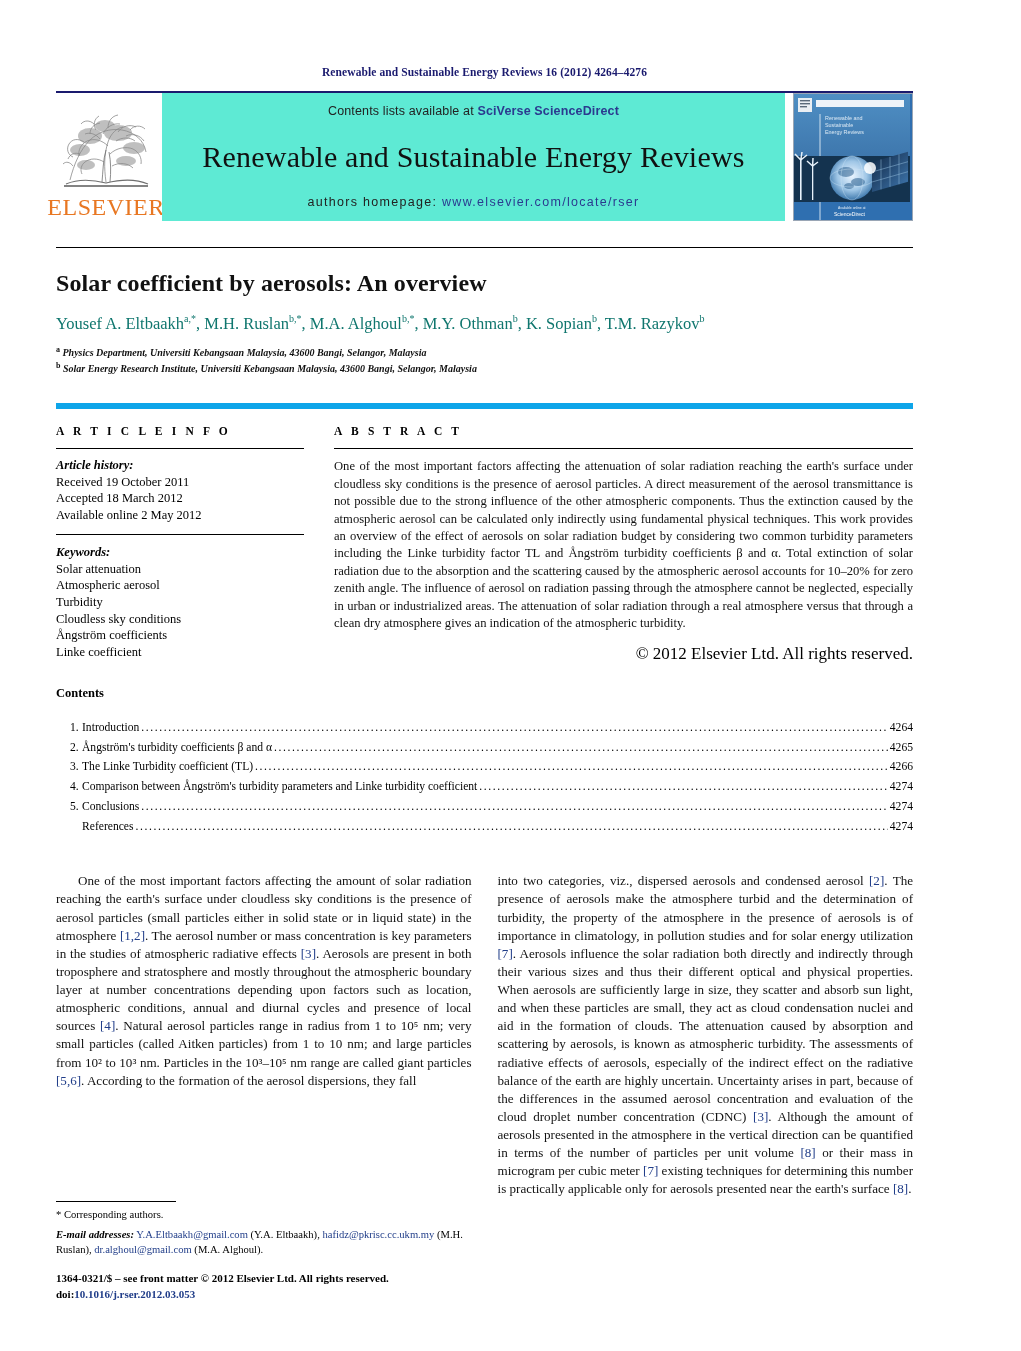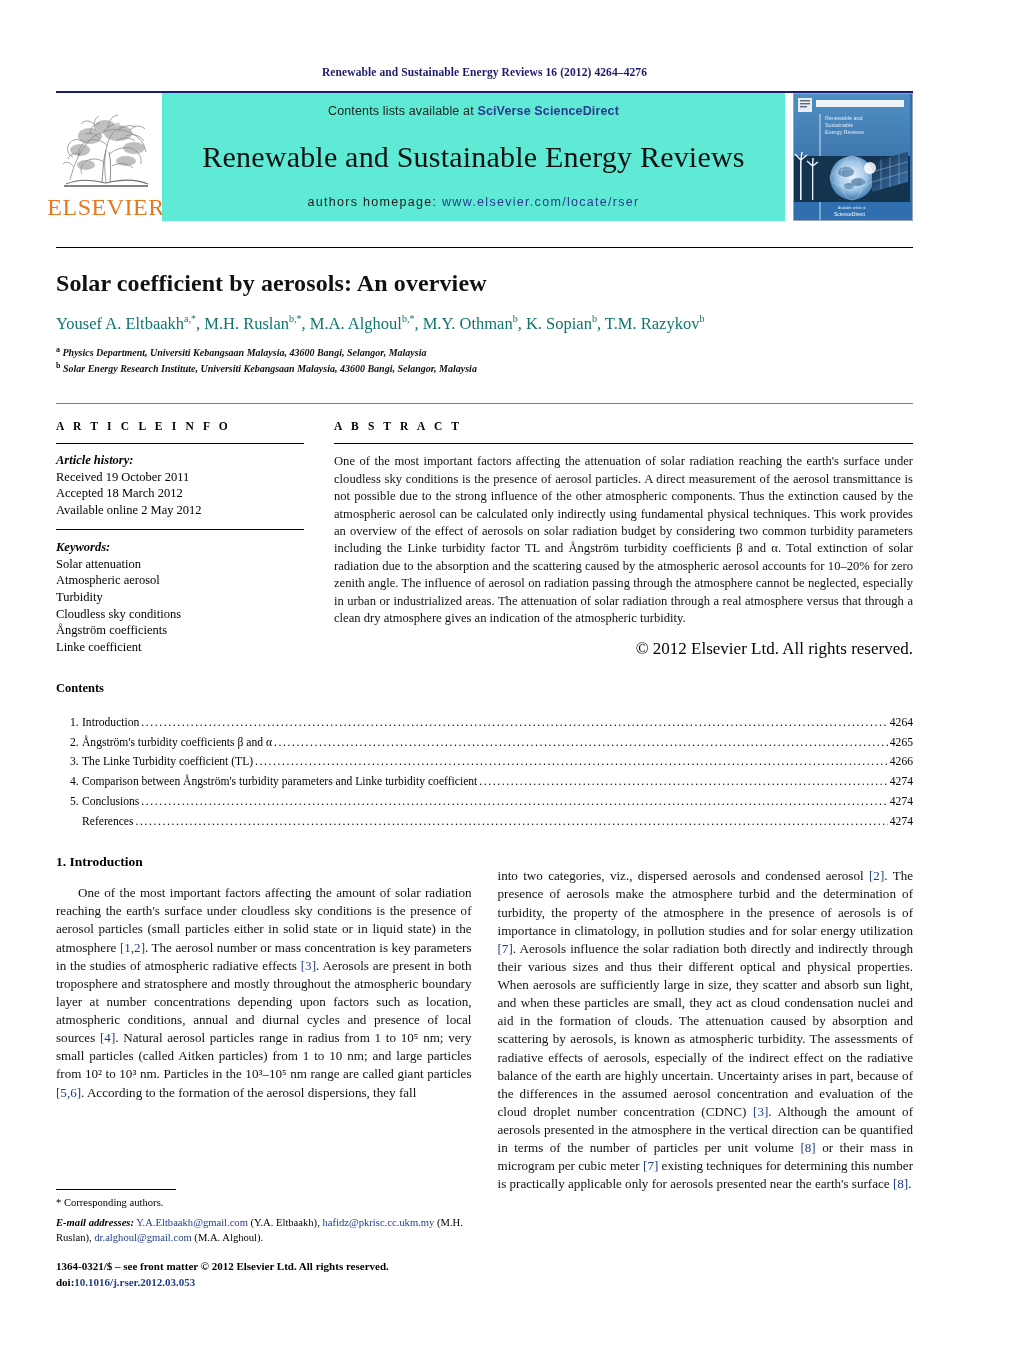--- a/index.html
+++ b/index.html
@@ -125,21 +125,21 @@
     font-weight: bold;
     font-size: 10px;
     line-height: 1.45;
     color: #111;
   }
   .affiliations sup { font-style: normal; font-size: 8px; }
 
   
   .info-abstract {
     margin-top: 26px;
-    border-top: 1px solid #0ea5e9;
+    border-top: 6px solid #0ea5e9;
     padding-top: 16px;
     display: flex;
     gap: 30px;
   }
   .col-info { flex: 0 0 248px; width: 248px; }
   .col-abstract { flex: 1 1 auto; }
   .sec-head {
     font-family: "Liberation Serif", serif;
     font-weight: bold;
     font-size: 11.5px;
@@ -204,21 +204,21 @@
     color: #111;
     hyphens: none;
   }
   .para.noindent { text-indent: 0; }
   .cite { color: #1f3c88; }
 
   
   .footnote-area {
     position: absolute;
     left: 56px;
-    bottom: 60px;
+    bottom: 48px;
     width: 440px;
   }
   .fn-rule { border-top: 1px solid #000; width: 120px; }
   .fn-text {
     margin-top: 5px;
     font-size: 10.6px;
     line-height: 1.42;
   }
   .fn-text .ital { font-style: italic; font-weight: bold; }
   .fn-link { color: #1f3c88; }
@@ -438,21 +438,20 @@
         <span class="toc-num"></span>
         <span class="toc-label">References</span>
         <span class="toc-dots">................................................................................................................................................................................................................................................................................................................................................................................................................</span>
         <span class="toc-page">4274</span>
       </div>
     </div>
   </div>
 
   <div class="body-cols">
     <div class="bcol">
-      <div class="sec-num-head">1.  Introduction</div>
       <p class="para">One of the most important factors affecting the amount of solar radiation reaching the earth's surface under cloudless sky conditions is the presence of aerosol particles (small particles either in solid state or in liquid state) in the atmosphere <span class="cite">[1,2]</span>. The aerosol number or mass concentration is key parameters in the studies of atmospheric radiative effects <span class="cite">[3]</span>. Aerosols are present in both troposphere and stratosphere and mostly throughout the atmospheric boundary layer at number concentrations depending upon factors such as location, atmospheric conditions, annual and diurnal cycles and presence of local sources <span class="cite">[4]</span>. Natural aerosol particles range in radius from 1 to 10⁵ nm; very small particles (called Aitken particles) from 1 to 10 nm; and large particles from 10² to 10³ nm. Particles in the 10³–10⁵ nm range are called giant particles <span class="cite">[5,6]</span>. According to the formation of the aerosol dispersions, they fall</p>
     </div>
     <div class="bcol">
       <p class="para noindent">into two categories, viz., dispersed aerosols and condensed aerosol <span class="cite">[2]</span>. The presence of aerosols make the atmosphere turbid and the determination of turbidity, the property of the atmosphere in the presence of aerosols is of importance in climatology, in pollution studies and for solar energy utilization <span class="cite">[7]</span>. Aerosols influence the solar radiation both directly and indirectly through their various sizes and thus their different optical and physical properties. When aerosols are sufficiently large in size, they scatter and absorb sun light, and when these particles are small, they act as cloud condensation nuclei and aid in the formation of clouds. The attenuation caused by absorption and scattering by aerosols, is known as atmospheric turbidity. The assessments of radiative effects of aerosols, especially of the indirect effect on the radiative balance of the earth are highly uncertain. Uncertainty arises in part, because of the differences in the assumed aerosol concentration and evaluation of the cloud droplet number concentration (CDNC) <span class="cite">[3]</span>. Although the amount of aerosols presented in the atmosphere in the vertical direction can be quantified in terms of the number of particles per unit volume <span class="cite">[8]</span> or their mass in microgram per cubic meter <span class="cite">[7]</span> existing techniques for determining this number is practically applicable only for aerosols presented near the earth's surface <span class="cite">[8]</span>.</p>
     </div>
   </div>
 
   <div class="footnote-area">
     <div class="fn-rule"></div>
     <div class="fn-text">* Corresponding authors.</div>

